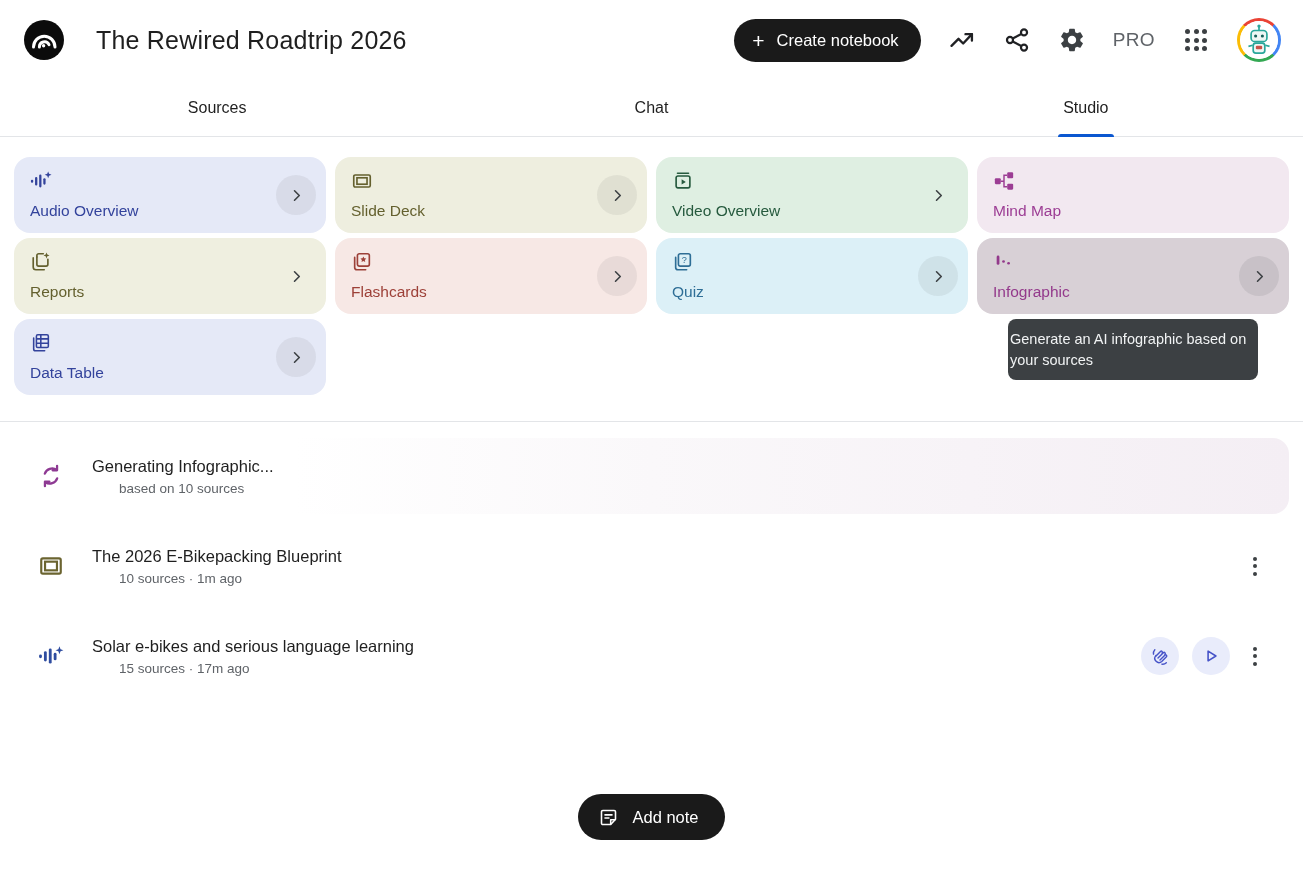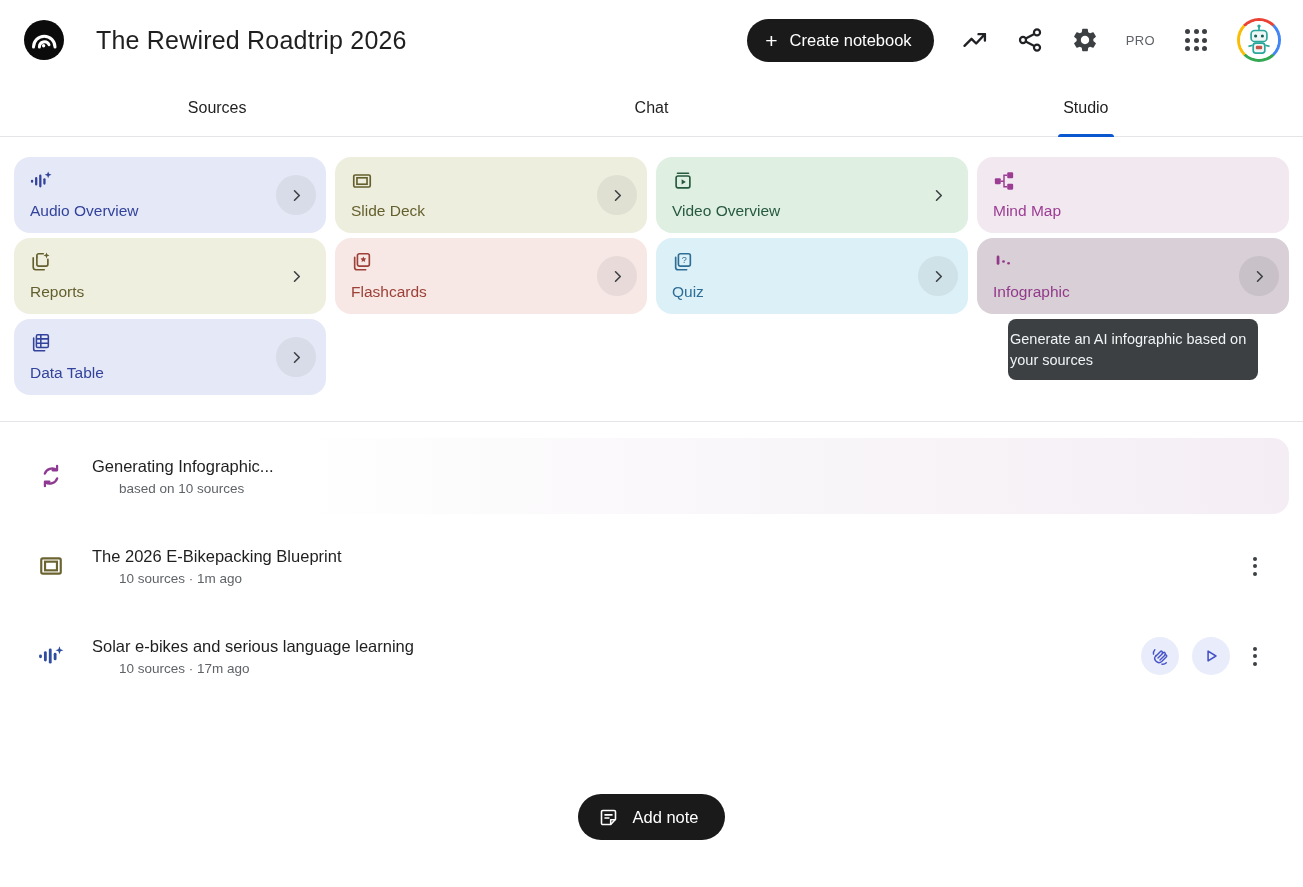--- a/index.html
+++ b/index.html
@@ -6,21 +6,21 @@
   html,body { width:1303px; height:887px; background:#ffffff; font-family:"Liberation Sans", sans-serif; color:#1f1f1f; overflow:hidden; }
 
   
   .hdr { height:80px; display:flex; align-items:center; padding:0 22px 0 24px; }
   .logo { width:40px; height:40px; flex:0 0 auto; }
   .hdr-title { font-size:25px; font-weight:400; color:#1f1f1f; margin-left:32px; letter-spacing:.2px; }
   .hdr-right { margin-left:auto; display:flex; align-items:center; gap:27px; }
   .create-btn { display:inline-flex; align-items:center; gap:12px; height:43px; padding:0 22px 0 18px; border:none; border-radius:22px; background:#1a1a1a; color:#fff; font-size:16.5px; font-weight:500; font-family:inherit; cursor:pointer; }
   .create-btn .plus { font-size:21px; font-weight:400; line-height:1; }
   .hdr-icon { width:28px; height:28px; display:flex; align-items:center; justify-content:center; color:#202124; cursor:pointer; background:none; border:none; }
-  .pro { font-size:13px; color:#5f6368; letter-spacing:.4px; }
+  .pro { font-size:19px; color:#5f6368; letter-spacing:.4px; }
   .grid-dots { display:grid; grid-template-columns:repeat(3,5px); grid-template-rows:repeat(3,5px); gap:3.5px; }
   .grid-dots i { width:5px; height:5px; border-radius:50%; background:#3c4043; }
   .avatar-ring { width:44px; height:44px; border-radius:50%; padding:3px; background:conic-gradient(from 315deg, #ea4335 0 25%, #4285f4 0 50%, #34a853 0 75%, #fbbc05 0 100%); cursor:pointer; }
   .avatar-inner { width:38px; height:38px; border-radius:50%; background:#fff; overflow:hidden; display:flex; align-items:center; justify-content:center; }
 
   
   .tabs { display:flex; height:57px; border-bottom:1px solid #e3e5e8; }
   .tab { flex:1; display:flex; align-items:center; justify-content:center; font-size:16px; color:#1f1f1f; cursor:pointer; position:relative; }
   .tab.active { font-weight:500; }
   .tab.active .underline { position:absolute; bottom:-1px; left:50%; transform:translateX(-50%); width:56px; height:3px; background:#0b57d0; border-radius:3px 3px 0 0; }
@@ -345,21 +345,21 @@
       <svg viewBox="0 0 24 24" fill="currentColor">
           <rect x="1" y="10.5" width="2.6" height="3.5" rx="1.3"></rect>
           <rect x="5.5" y="7.5" width="2.6" height="9.5" rx="1.3"></rect>
           <rect x="10" y="5" width="2.6" height="14" rx="1.3"></rect>
           <rect x="14.5" y="9" width="2.6" height="7" rx="1.3"></rect>
           <path d="M19.8 3l1 2.7 2.7 1-2.7 1-1 2.7-1-2.7-2.7-1 2.7-1z"></path>
         </svg>
     </span>
     <div class="item-text">
       <div class="item-title">Solar e-bikes and serious language learning</div>
-      <div class="item-sub">10 sources · 17m ago</div>
+      <div class="item-sub">15 sources · 17m ago</div>
     </div>
     <div class="item-actions">
       <button class="circle-btn">
         <svg viewBox="0 0 24 24" fill="none" stroke="currentColor" stroke-width="1.7" stroke-linecap="round" stroke-linejoin="round">
             <path d="M7.2 12l5.4-5.4a1.3 1.3 0 0 1 1.9 1.9"></path>
             <path d="M9.6 14.4L16 8a1.3 1.3 0 0 1 1.9 1.9"></path>
             <path d="M12 16.8l5.8-5.8a1.3 1.3 0 0 1 1.9 1.9l-5.6 5.6a5 5 0 0 1-7.1-7"></path>
             <path d="M4.2 9.8a6.5 6.5 0 0 1 1.6-5.4"></path>
             <path d="M14.2 21.8a6.5 6.5 0 0 0 5.4-1.6"></path>
           </svg>

